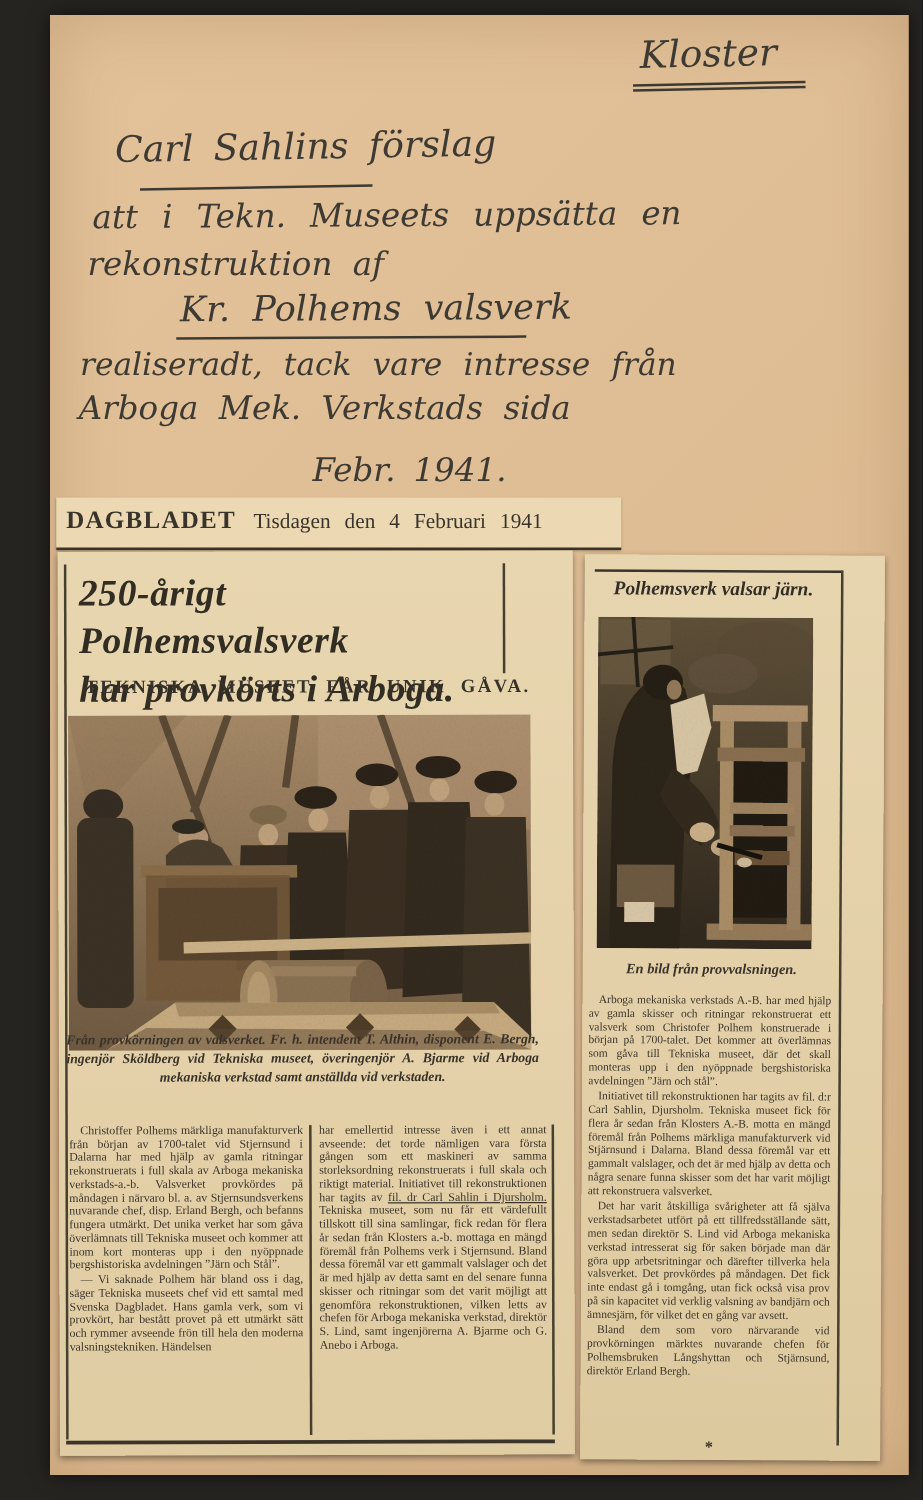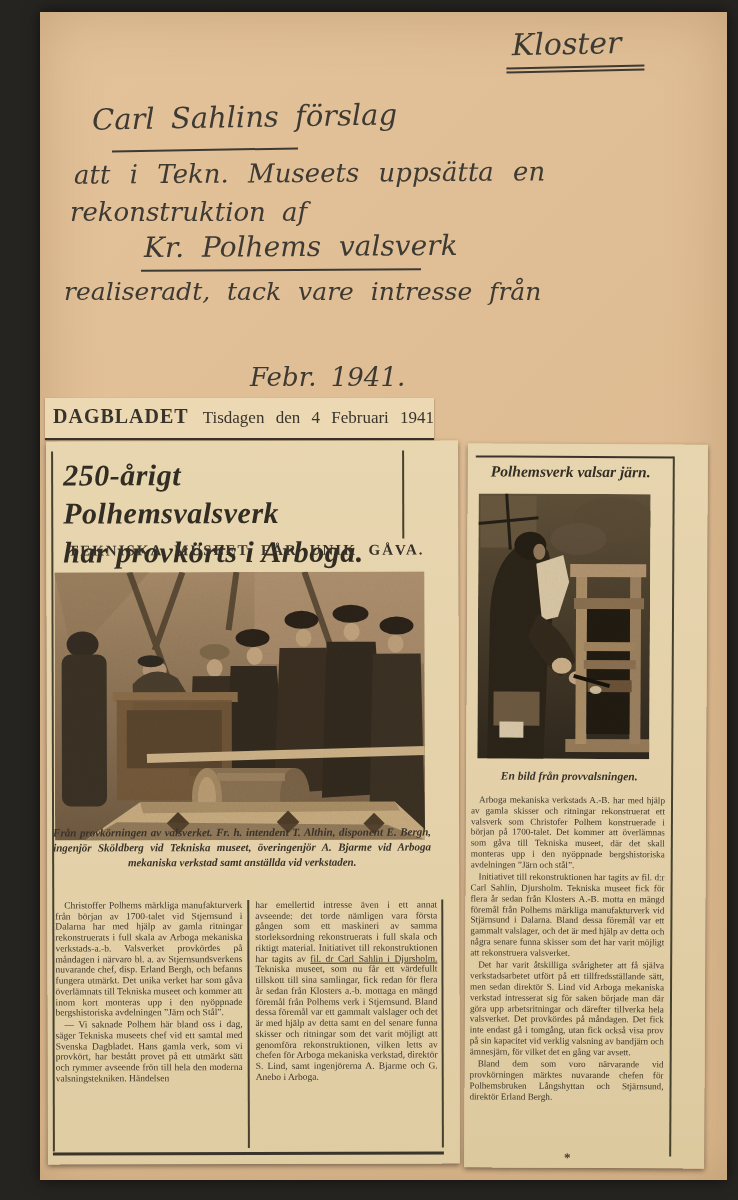--- a/index.html
+++ b/index.html
@@ -17,21 +17,21 @@
   .hw2{left:74px;top:158px;font-size:26px;transform:rotate(-.4deg);word-spacing:11px;}
   .hw3{left:70px;top:197px;font-size:26px;word-spacing:8px;}
   .hw4{left:144px;top:230px;font-size:28px;transform:rotate(-.4deg);word-spacing:9px;}
   .hw5{left:64px;top:277px;font-size:25px;word-spacing:9px;}
   .hw6{left:63px;top:312px;font-size:26px;word-spacing:8px;}
   .hw7{left:250px;top:350px;font-size:26px;word-spacing:6px;margin-top:12px;}
   .ink-rule{position:absolute;background:#3d3a33;height:2px;}
   .ink-rule.r1{left:112px;top:149px;width:186px;transform:rotate(-1deg);}
   .ink-rule.r2{left:141px;top:269px;width:280px;transform:rotate(-.3deg);}
   
-  .masthead{position:absolute;left:45px;top:398px;width:389px;height:42px;
+  .masthead{position:absolute;left:45px;top:398px;width:452px;height:42px;
       background:#ecd9b3;border-bottom:2px solid #3a342a;box-shadow:0 1px 2px rgba(0,0,0,.35);
       color:#39342b;padding:7px 0 0 8px;box-sizing:border-box;white-space:nowrap;}
   .masthead .mname{font-weight:bold;font-size:20px;letter-spacing:1px;}
   .masthead .mdate{font-size:17px;word-spacing:7px;margin-left:10px;}
   
   .clip{box-shadow:0 2px 5px rgba(0,0,0,.45);overflow:hidden;color:#3a342a;}
   .clip-main{position:absolute;left:47px;top:441px;width:412px;height:723px;
       background:linear-gradient(180deg,#e8d6b0 0%,#e4d1a9 55%,#e0cca3 100%);
       transform:rotate(-.15deg);}
   .vrule{position:absolute;background:#46402e;width:2px;}
@@ -74,20 +74,21 @@
   <div class="paper"></div>
 
   <div class="hw hw-kloster">Kloster</div>
   <div class="hw hw1">Carl Sahlins förslag</div>
   <div class="ink-rule r1"></div>
   <div class="hw hw2">att i Tekn. Museets uppsätta en</div>
   <div class="hw hw3">rekonstruktion af</div>
   <div class="hw hw4">Kr. Polhems valsverk</div>
   <div class="ink-rule r2"></div>
   <div class="hw hw5">realiseradt, tack vare intresse från</div>
+  <div class="hw hw6">Arboga Mek. Verkstads sida</div>
   <div class="hw hw7">Febr. 1941.</div>
 
   <div class="masthead">
     <span class="mname">DAGBLADET</span>
     <span class="mdate">Tisdagen den 4 Februari 1941</span>
   </div>
 
   <div class="clip clip-main">
     <div class="vrule" style="left:5px;top:10px;height:700px;"></div>
     <div class="vrule" style="left:356px;top:10px;height:88px;"></div>

